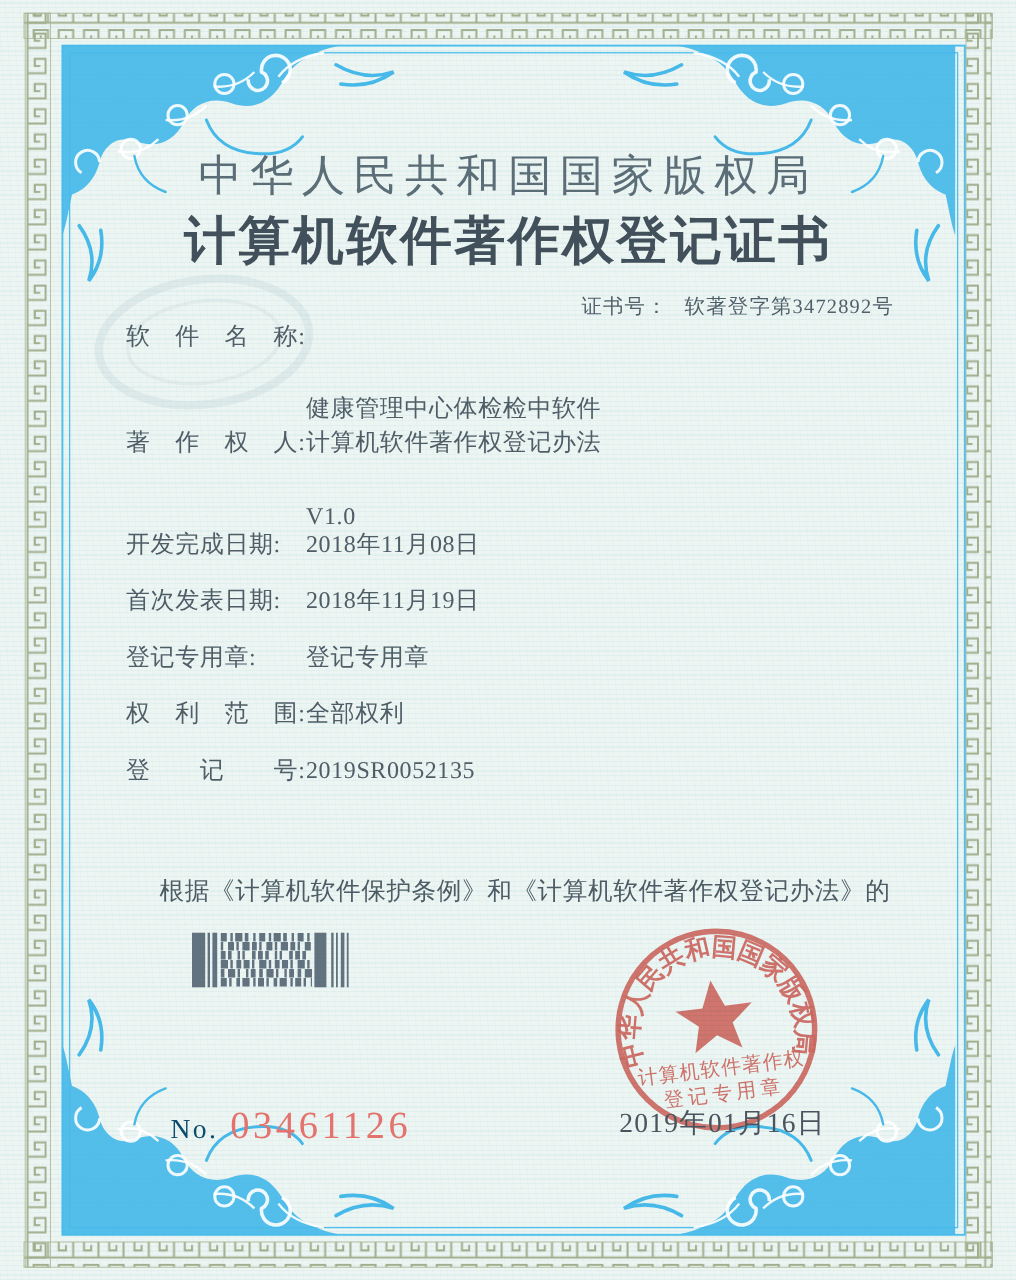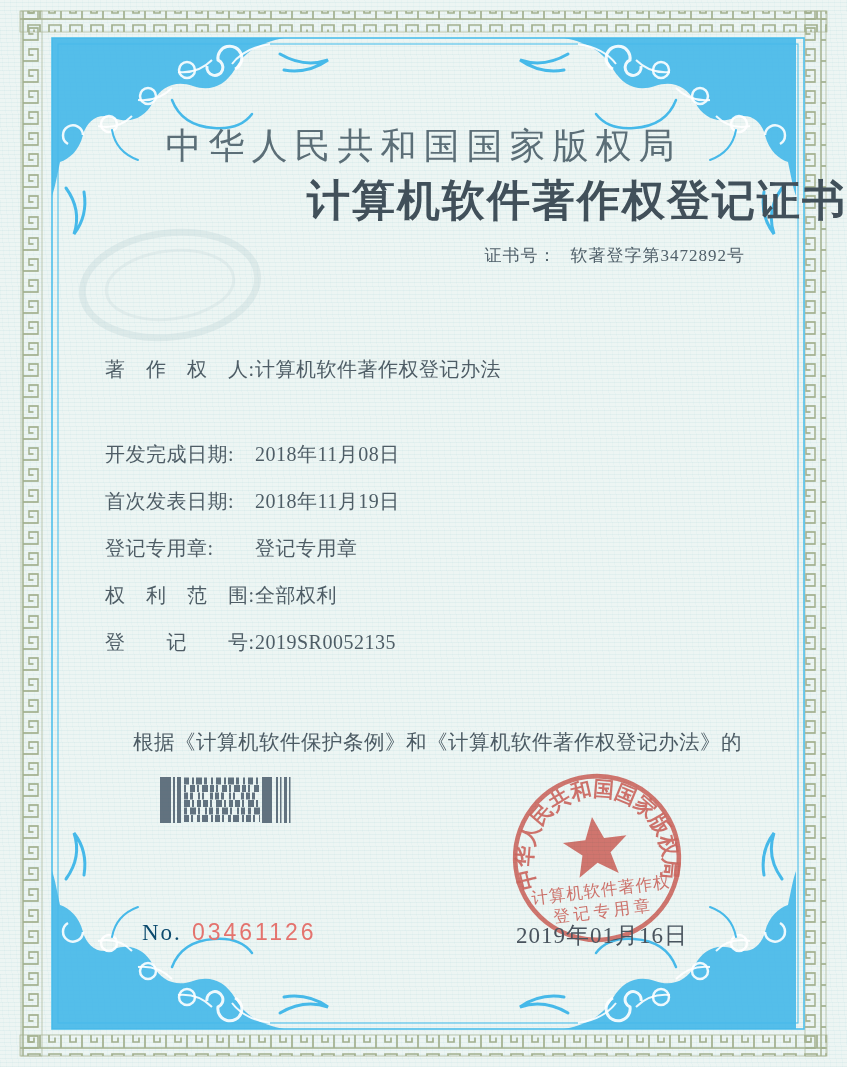--- a/index.html
+++ b/index.html
@@ -17,21 +17,21 @@
       repeating-linear-gradient(86deg, rgba(140,205,214,.06) 0 1px, transparent 1px 6px);
   }
   .frame{position:absolute;left:0;top:0;}
   .layer{position:absolute;z-index:2;}
 
   .issuer{
     left:0;top:122px;width:847px;text-align:center;
     font-size:36px;letter-spacing:7px;color:#5b6e77;font-weight:normal;
   }
   .cert-title{
-    left:0;top:172px;width:847px;text-align:right;
+    left:0;top:172px;width:847px;text-align:center;
     font-size:43px;letter-spacing:2px;color:#41505a;font-weight:bold;
   }
   .certno{
     left:0;top:244px;width:745px;text-align:right;
     font-size:17px;letter-spacing:1px;color:#50606a;
   }
   .certno .lbl{margin-right:14px;}
 
   .frow{position:absolute;left:105px;display:flex;font-size:20px;line-height:30px;letter-spacing:.5px;}
   .flabel{flex:none;width:150px;white-space:pre;}
@@ -50,22 +50,22 @@
     left:505px;top:766px;opacity:.88;
     transform:rotate(-7deg);
     mix-blend-mode:multiply;
   }
   .issue-date{
     left:516px;top:920px;font-size:23px;letter-spacing:1px;color:#49545e;z-index:3;
   }
   .serial{left:142px;top:919px;font-size:23px;z-index:3;}
   .serial .no{color:#0c4a6e;letter-spacing:2px;}
   .serial .num{
-    font-family:Liberation Sans, sans-serif;
-    color:#e4736e;letter-spacing:3px;margin-left:10px;font-size:23px;
+    font-family:Liberation Serif, serif;
+    color:#e4736e;letter-spacing:3px;margin-left:10px;font-size:32px;
   }
 </style>
 </head>
 <body>
 
 <div class="cert">
 
   <svg class="frame" width="847" height="1067" viewBox="0 0 847 1067" aria-hidden="true">
     <defs>
       <path id="key" d="M0 19 H19 V4 H7 V13 H13 V8.5 M19 19 H21" fill="none" stroke="#a2af8e" stroke-width="1.7"></path>
@@ -121,20 +121,27 @@
       <ellipse cx="170" cy="285" rx="64" ry="34" fill="none" stroke="#c3d6d9" stroke-width="3"></ellipse>
     </g>
   </svg>
 
   <div class="layer issuer">中华人民共和国国家版权局</div>
   <div class="layer cert-title">计算机软件著作权登记证书</div>
   <div class="layer certno">
     <span class="lbl">证书号：</span><span>软著登字第3472892号</span>
   </div>
 
+  <div class="layer frow r1">
+    <span class="flabel">软　件　名　称:</span>
+    <span class="fvalue">
+      <div>健康管理中心体检检中软件</div>
+      <div>V1.0</div>
+    </span>
+  </div>
   <div class="layer frow r2">
     <span class="flabel">著　作　权　人:</span>
     <span class="fvalue">计算机软件著作权登记办法</span>
   </div>
   <div class="layer frow r3">
     <span class="flabel">开发完成日期:</span>
     <span class="fvalue">2018年11月08日</span>
   </div>
   <div class="layer frow r4">
     <span class="flabel">首次发表日期:</span>

